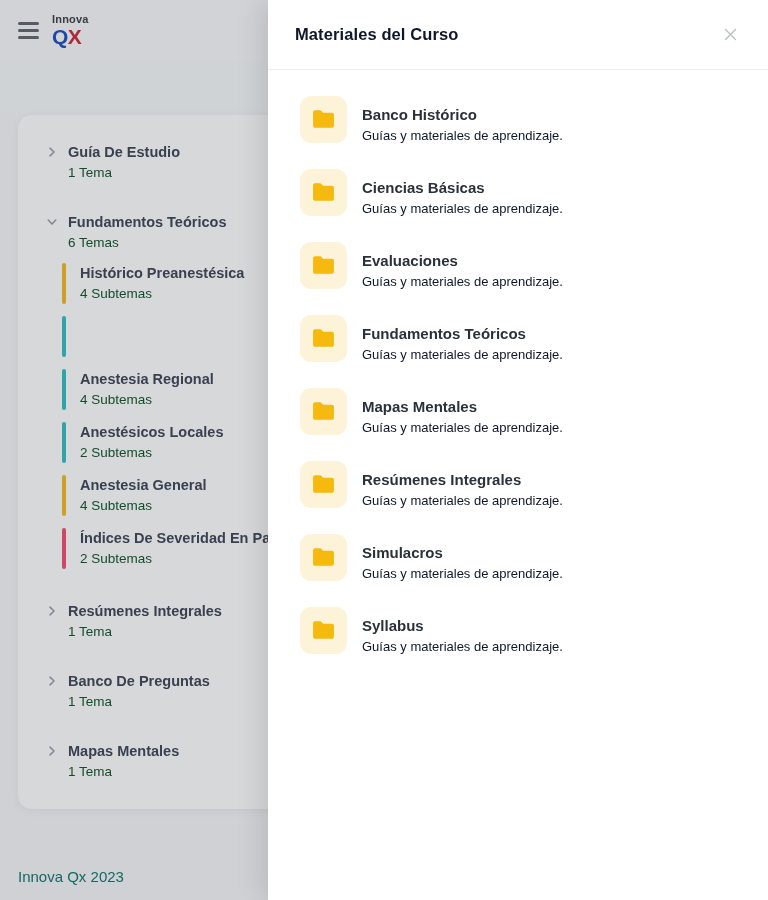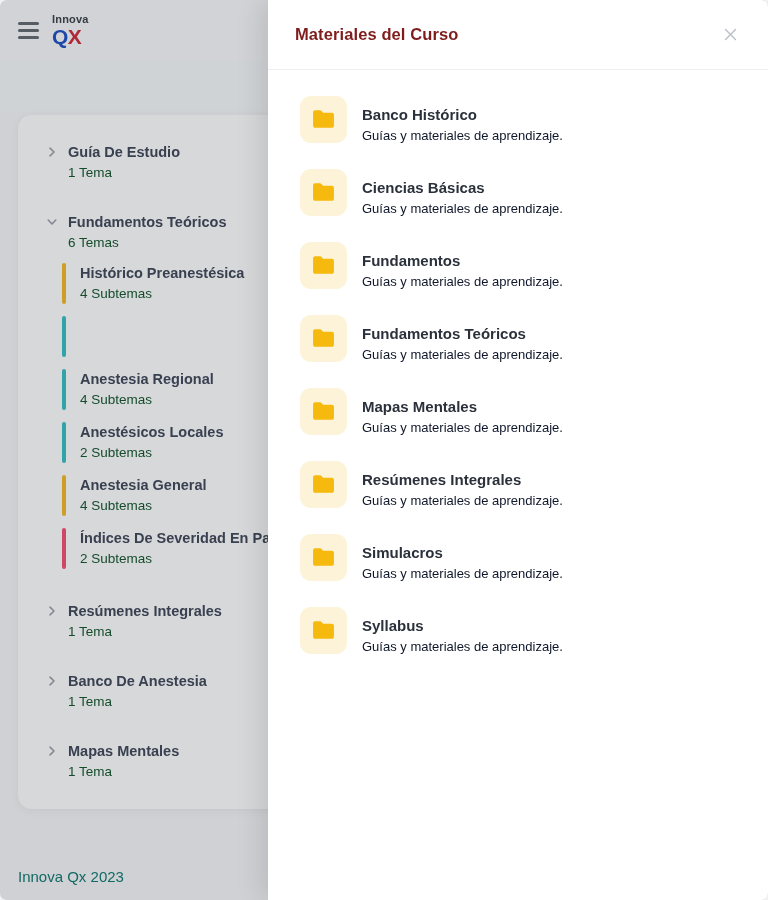--- a/index.html
+++ b/index.html
@@ -1,19 +1,19 @@
 <!DOCTYPE html>
 <html><head>
 <meta charset="utf-8">
 <style>
   * { margin: 0; padding: 0; box-sizing: border-box; }
   html, body { width: 768px; height: 900px; }
   body { font-family: "Liberation Sans", sans-serif; background: #F0F1F3; }
 
-  .app { position: relative; width: 768px; height: 900px; overflow: hidden; background: #F0F1F3; border-radius: 7px; }
+  .app { position: relative; width: 768px; height: 900px; overflow: hidden; background: #F0F1F3; }
 
   
   .left-page { position: absolute; inset: 0; z-index: 1; }
 
   .topbar {
     position: absolute; top: 0; left: 0; width: 100%; height: 60px;
     background: #F3F4F6; display: flex; align-items: center; padding-left: 18px;
     box-shadow: 0 1px 0 rgba(0,0,0,0.05), 0 4px 10px rgba(0,0,0,0.04);
   }
   .hamburger { width: 21px; display: flex; flex-direction: column; gap: 4px; cursor: pointer; }
@@ -57,21 +57,21 @@
   
   .drawer {
     position: absolute; top: 0; right: 0; width: 500px; height: 900px;
     background: #FFFFFF; z-index: 10;
     box-shadow: -8px 0 24px rgba(0,0,0,0.10);
   }
   .drawer-header {
     height: 70px; display: flex; align-items: center; justify-content: space-between;
     padding: 0 26px 0 27px; border-bottom: 1px solid #ECEEF1;
   }
-  .drawer-title { font-size: 16.5px; font-weight: 700; color: #7f1d1d; letter-spacing: .1px; }
+  .drawer-title { font-size: 16.5px; font-weight: 700; color: #0f172a; letter-spacing: .1px; }
   .close-btn {
     background: none; border: none; cursor: pointer; color: #B9BEC6;
     width: 24px; height: 24px; display: flex; align-items: center; justify-content: center; padding: 0;
   }
   .close-btn svg { display: block; }
 
   .materials-list { padding: 26px 28px 0 32px; }
   .mat-row { display: flex; align-items: flex-end; margin-bottom: 26px; cursor: pointer; }
   .mat-icon {
     width: 47px; height: 47px; flex: 0 0 47px; border-radius: 11px;
@@ -197,21 +197,21 @@
   </div>
 
   <div class="section">
     <div class="s-head">
       <span class="chev">
         <svg width="12" height="12" viewBox="0 0 12 12">
           <path d="M4 2.2 L8 6 L4 9.8" fill="none" stroke="currentColor" stroke-width="1.6" stroke-linecap="round" stroke-linejoin="round"></path>
         </svg>
       </span>
       <span class="s-labels">
-        <span class="s-title" style="display:block;">Banco De Anestesia</span>
+        <span class="s-title" style="display:block;">Banco De Preguntas</span>
         <span class="s-meta" style="display:block;">1 Tema</span>
       </span>
     </div>
 
   </div>
 
   <div class="section">
     <div class="s-head">
       <span class="chev">
         <svg width="12" height="12" viewBox="0 0 12 12">
@@ -267,21 +267,21 @@
     </span>
   </div>
 
   <div class="mat-row">
     <span class="mat-icon">
       <svg width="25" height="21" viewBox="0 0 24 20" style="fill: rgb(246, 185, 13);">
         <path d="M2 3.2 C2 2.1 2.9 1.2 4 1.2 h4.6 c.6 0 1.1.2 1.5.7 L11.6 3.5 H20 c1.1 0 2 .9 2 2 V16 c0 1.1-.9 2-2 2 H4 c-1.1 0-2-.9-2-2 Z"></path>
       </svg>
     </span>
     <span class="mat-labels">
-      <span class="mat-title" style="display:block;">Fundamentos</span>
+      <span class="mat-title" style="display:block;">Evaluaciones</span>
       <span class="mat-sub" style="display:block;">Guías y materiales de aprendizaje.</span>
     </span>
   </div>
 
   <div class="mat-row">
     <span class="mat-icon">
       <svg width="25" height="21" viewBox="0 0 24 20" style="fill: rgb(246, 185, 13);">
         <path d="M2 3.2 C2 2.1 2.9 1.2 4 1.2 h4.6 c.6 0 1.1.2 1.5.7 L11.6 3.5 H20 c1.1 0 2 .9 2 2 V16 c0 1.1-.9 2-2 2 H4 c-1.1 0-2-.9-2-2 Z"></path>
       </svg>
     </span>

